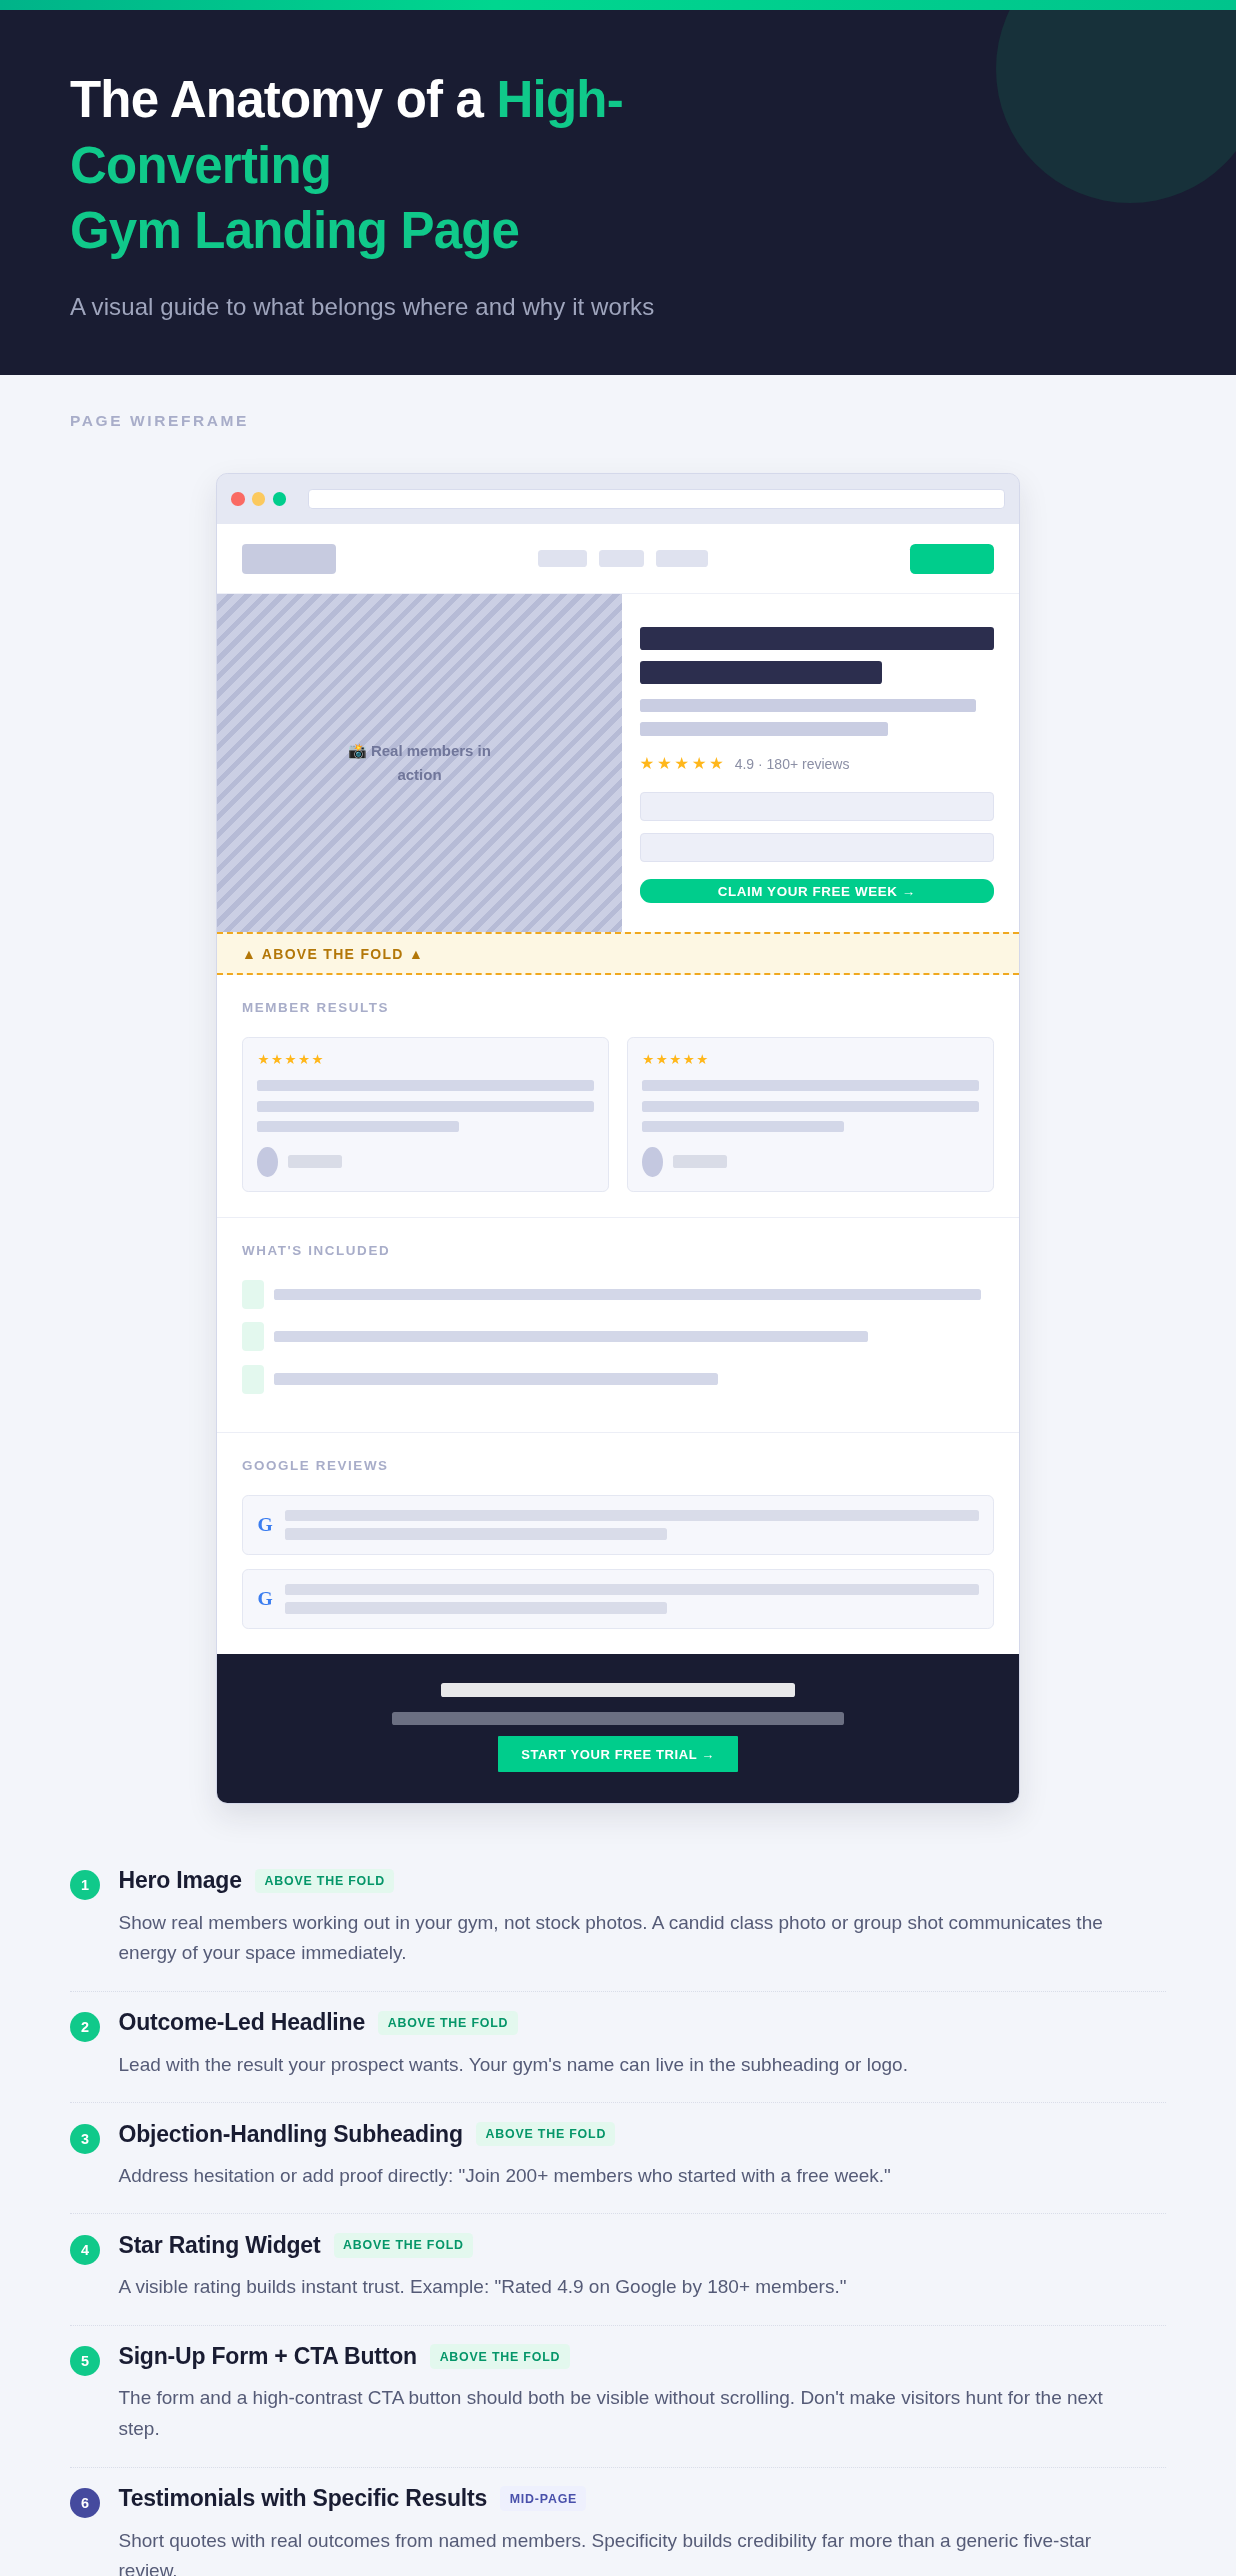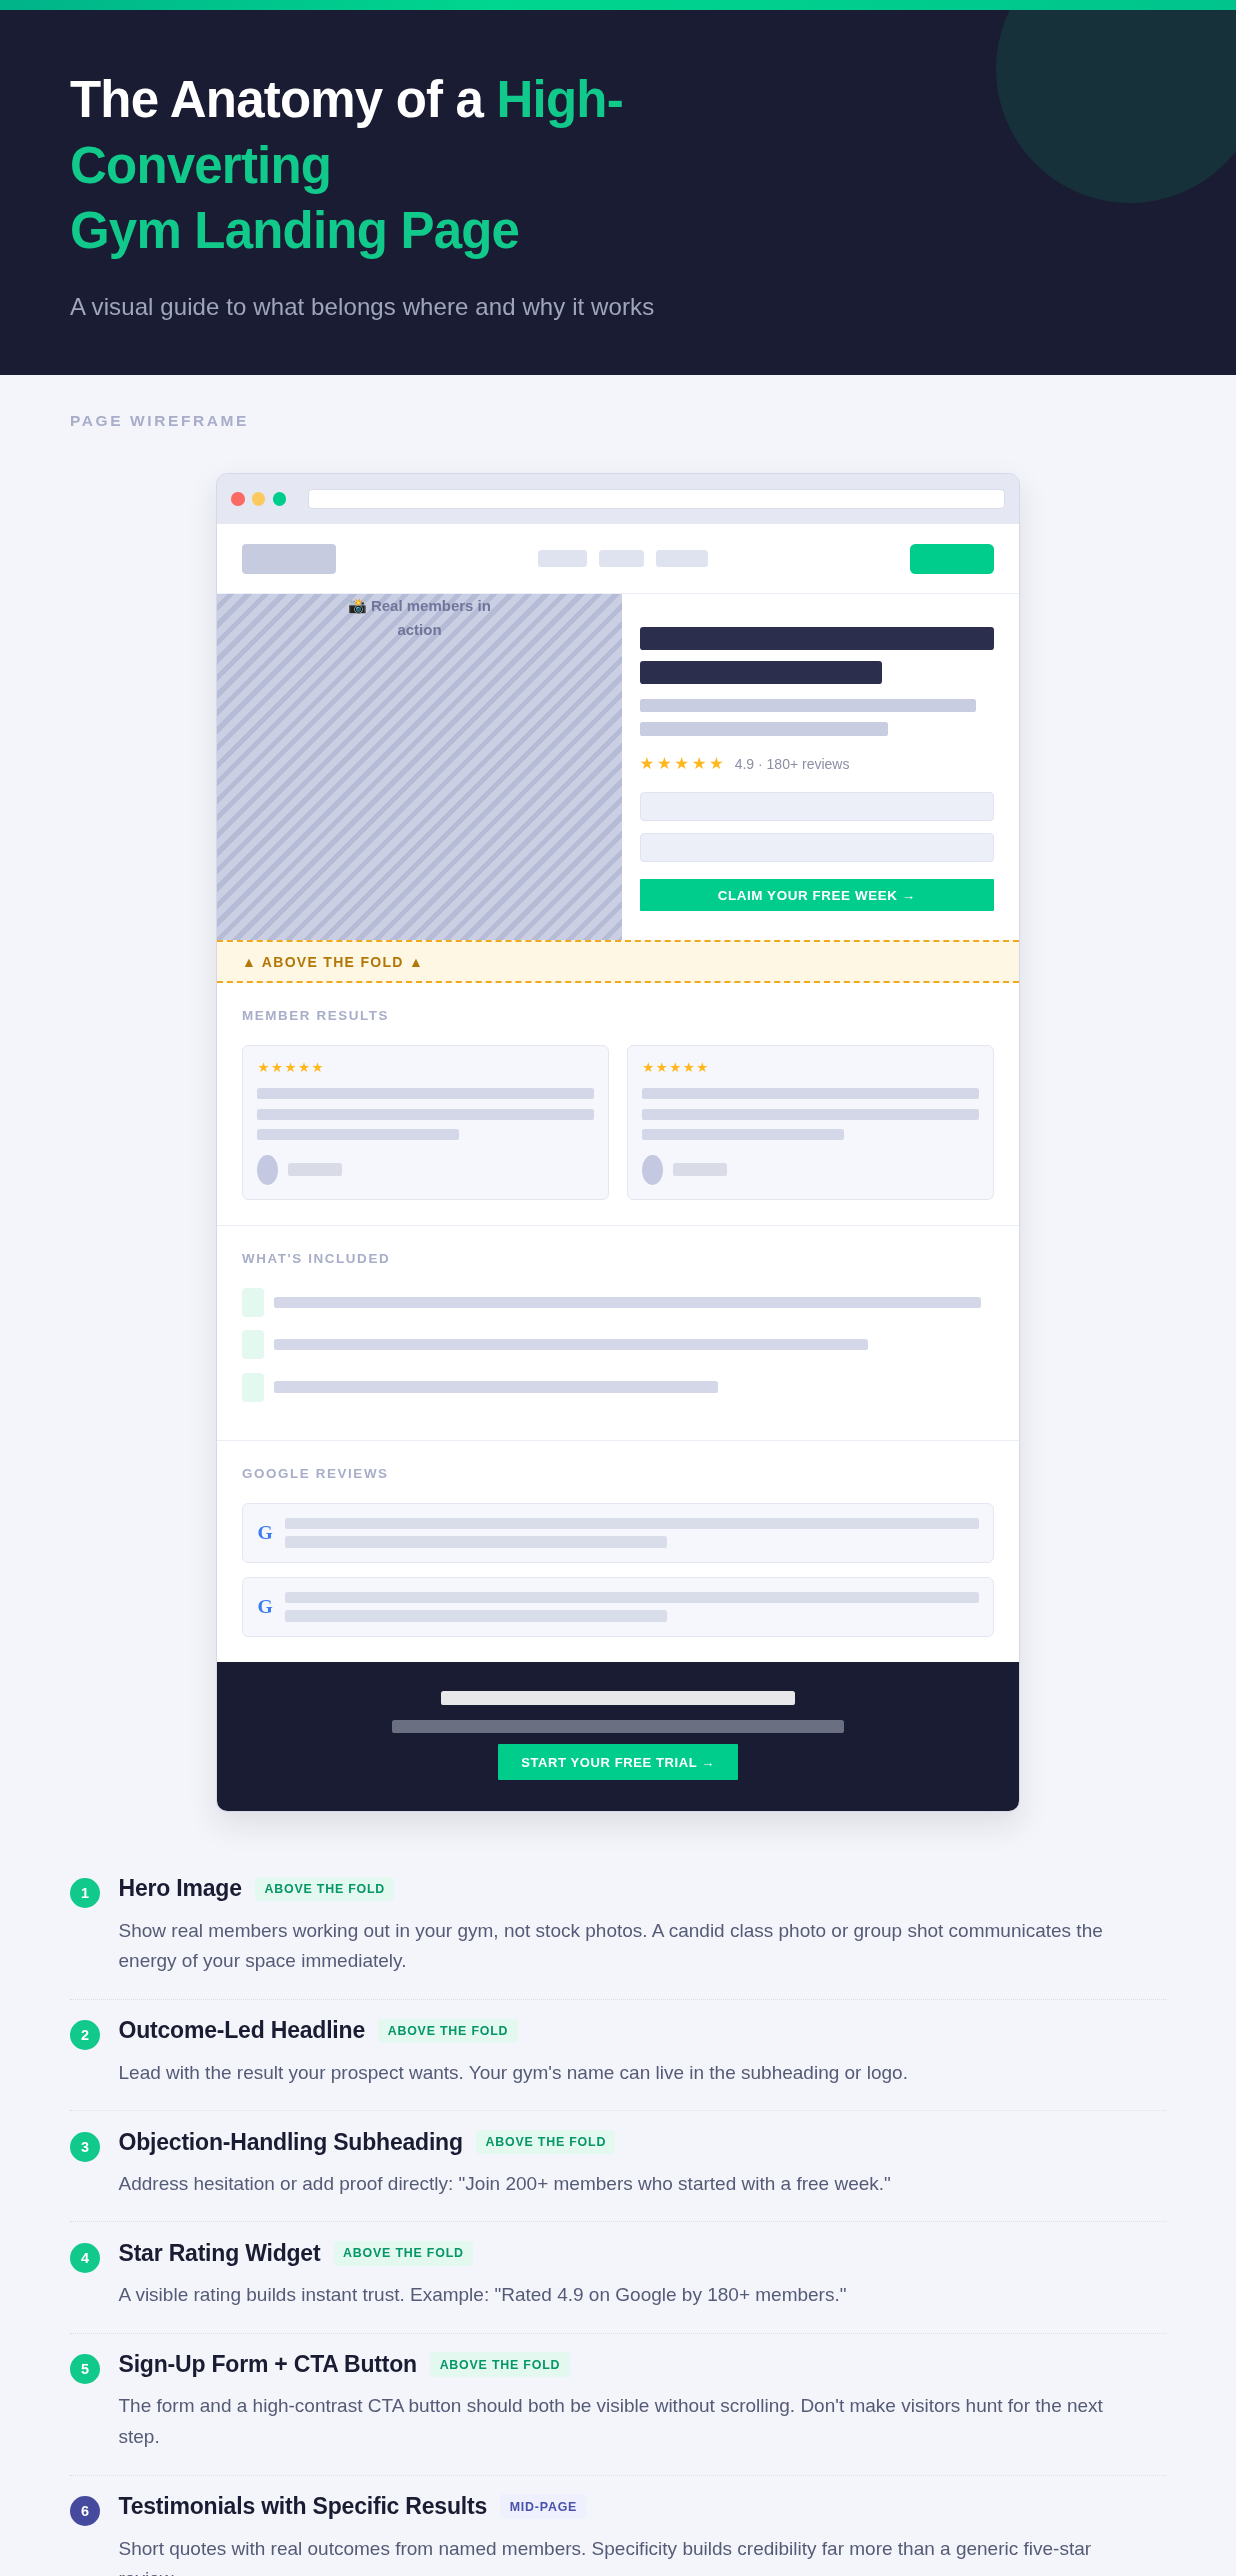--- a/index.html
+++ b/index.html
@@ -114,21 +114,21 @@
   
   .site-hero { display: flex; }
   .hero-img {
     width: 50.5%;
     min-height: 268px;
     background:
       repeating-linear-gradient(135deg,
         #cbcfe4 0px, #cbcfe4 7.2px,
         #b6bbd6 7.2px, #b6bbd6 12.4px);
     display: flex;
-    align-items: flex-start;
+    align-items: center;
     justify-content: center;
   }
   .hero-img-label {
     font-size: 15px;
     font-weight: 700;
     color: #70769a;
     text-align: center;
     line-height: 1.6;
     max-width: 185px;
   }
@@ -151,22 +151,22 @@
   .form-field {
     height: 29px;
     border-radius: 4.1px;
     background: #edeff8;
     border: 1px solid #dfe2f0;
   }
   .form-field.f1 { margin-top: 19.6px; }
   .form-field.f2 { margin-top: 12.4px; }
   .hero-btn {
     margin-top: 17.5px;
-    height: 32px;
-    border-radius: 1px;
+    height: 24px;
+    border-radius: 11px;
     background: #00cd8c;
     color: #fff;
     font-size: 13.4px;
     font-weight: 700;
     letter-spacing: 0.6px;
     display: flex;
     align-items: center;
     justify-content: center;
   }
 

